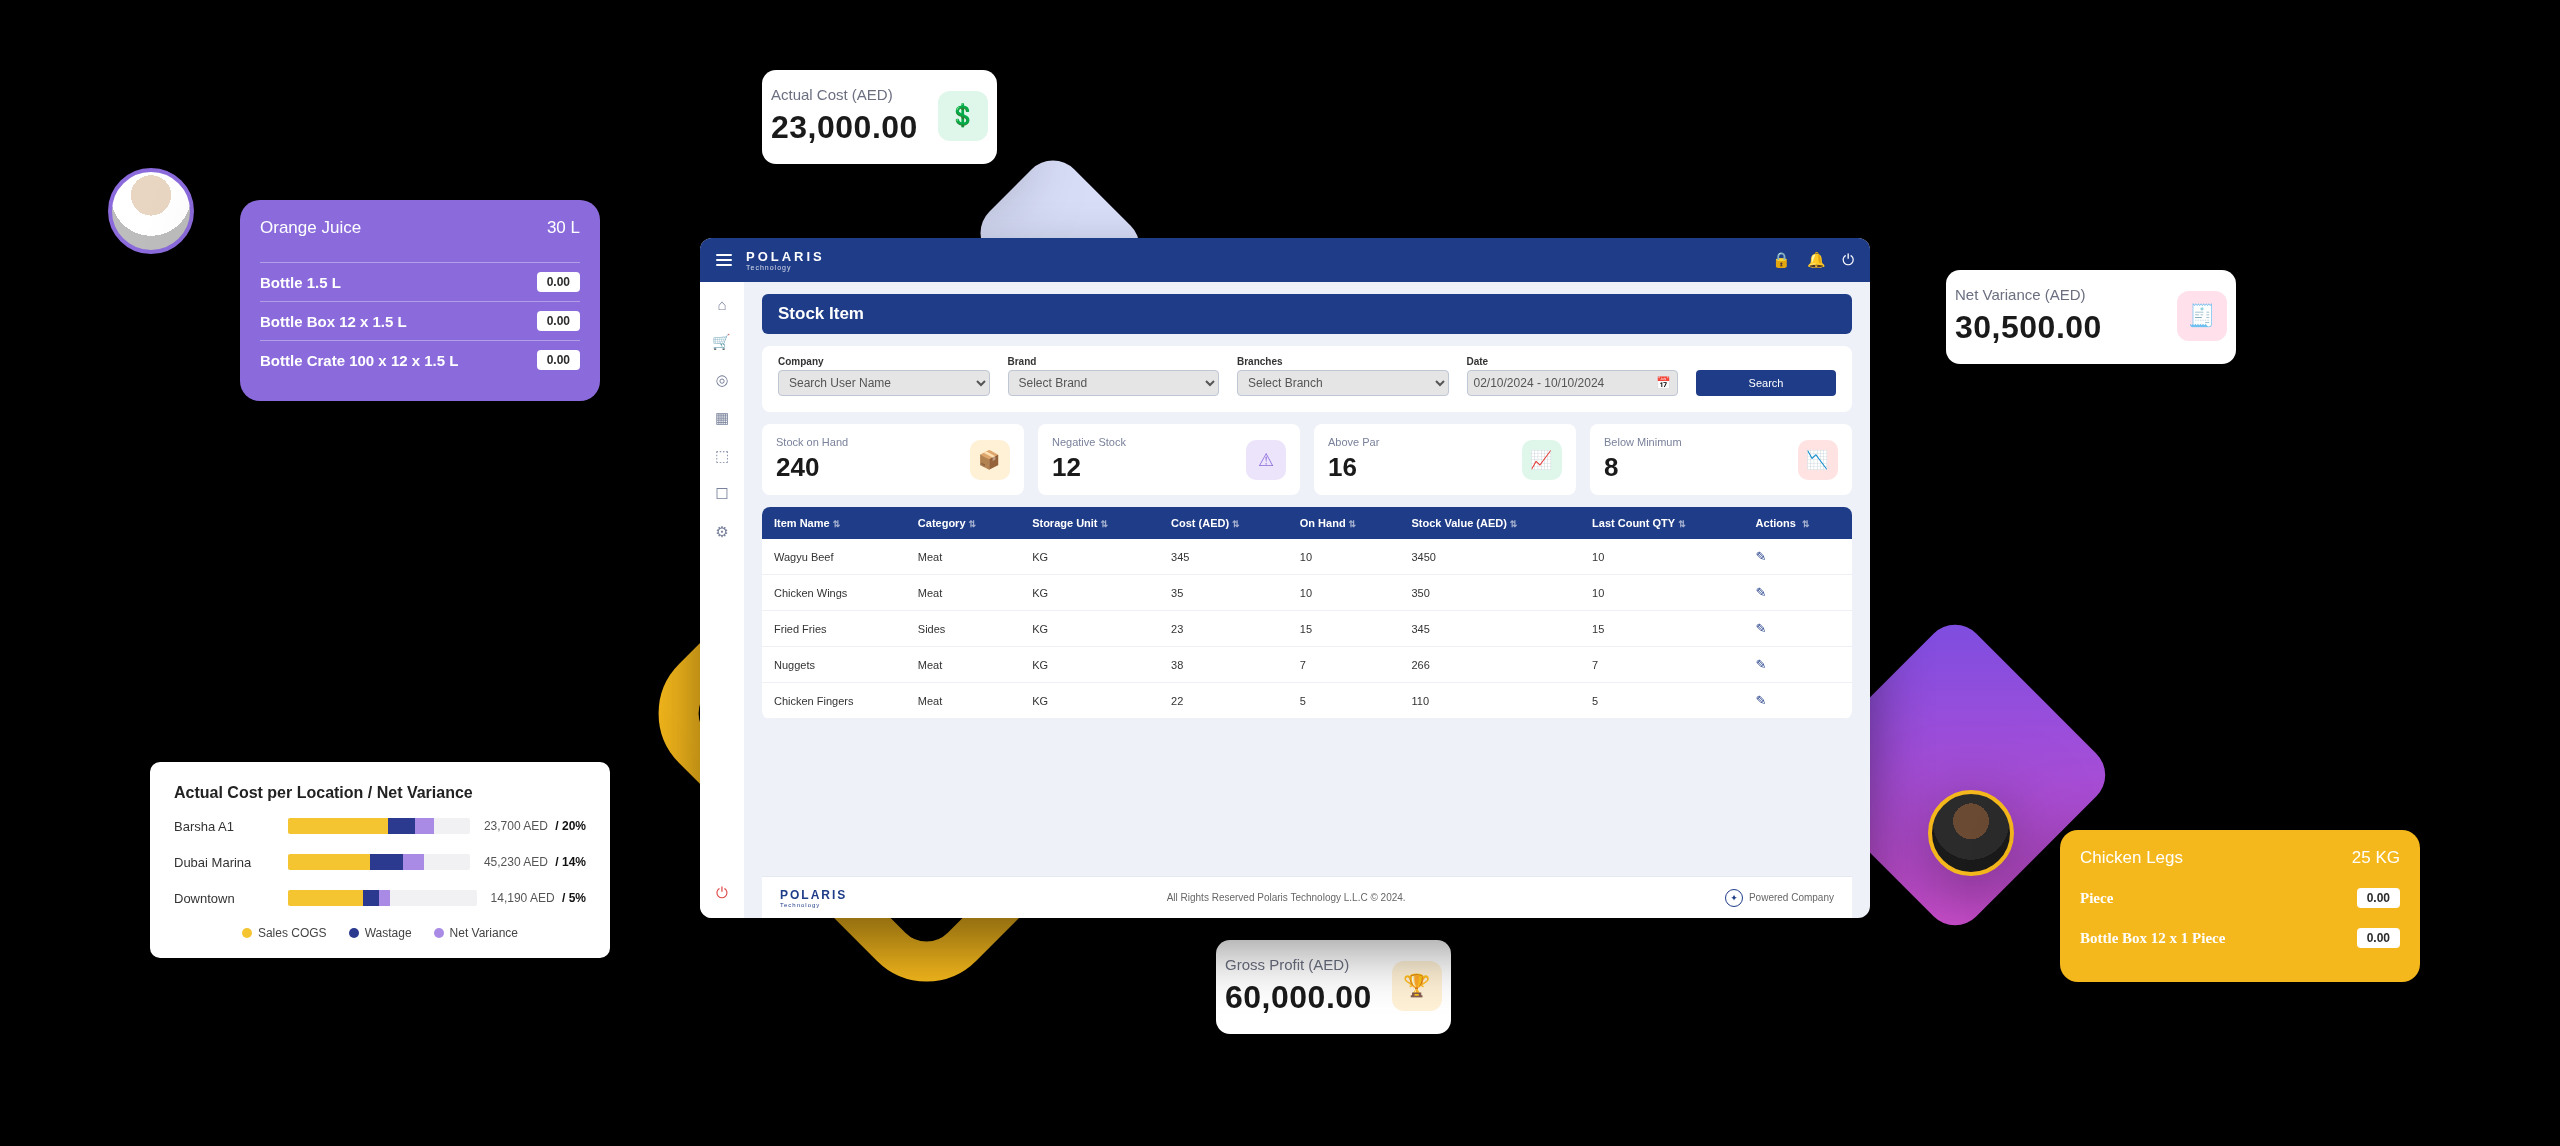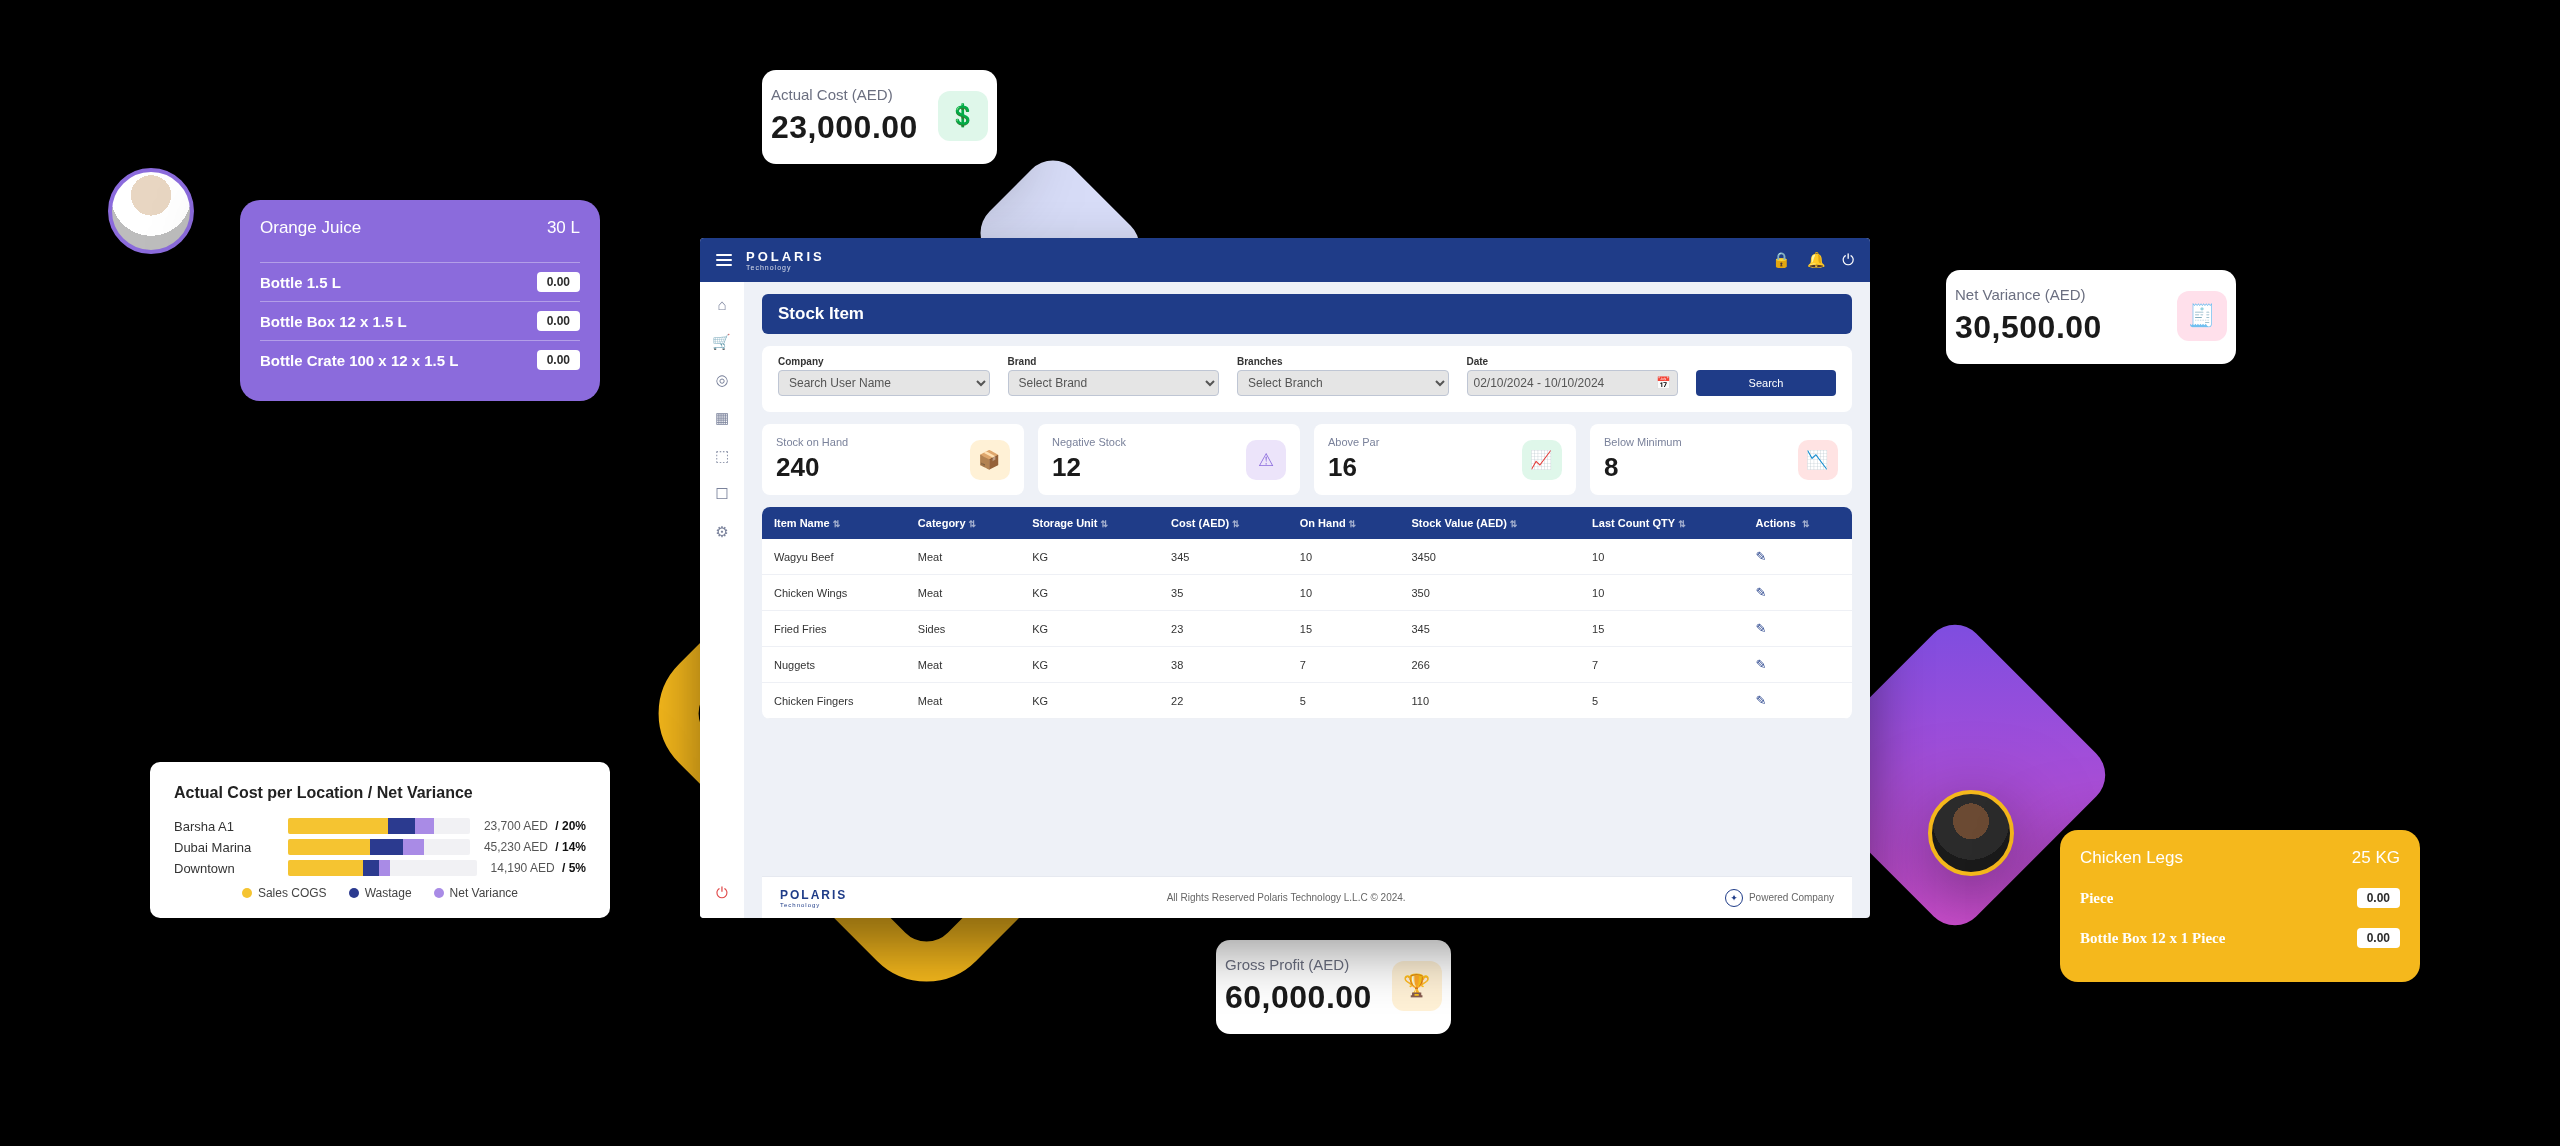--- a/index.html
+++ b/index.html
@@ -53,40 +53,40 @@
   .avatar{width:86px;height:86px;border-radius:50%;border:4px solid;background:#777 center/cover;}
   .av-purple{border-color:#8b6bdc;}
   .av-amber{border-color:#f5b81c;}
 
   
   .barcard{
     width:460px;background:#fff;border-radius:10px;padding:22px 24px 18px;
     color:#222;font-size:14px;
   }
   .barcard h4{font-size:16px;font-weight:700;margin-bottom:16px;}
-  .barrow{display:flex;align-items:center;gap:14px;margin-bottom:5px;}
+  .barrow{display:flex;align-items:center;gap:14px;margin-bottom:20px;}
   .barrow .loc{width:100px;font-size:13px;color:#333;}
   .barrow .bar{flex:1;height:16px;display:flex;border-radius:2px;overflow:hidden;background:#f1f1f4;}
   .barrow .seg1{background:#f5c431;}
   .barrow .seg2{background:#2b3a8f;}
   .barrow .seg3{background:#a98be6;}
   .barrow .num{font-size:12px;color:#555;white-space:nowrap;}
   .barrow .num b{color:#111;margin-left:4px;}
   .legend{display:flex;gap:22px;justify-content:center;margin-top:10px;font-size:12px;color:#444;}
   .legend span{display:flex;align-items:center;gap:6px;}
   .dot{width:10px;height:10px;border-radius:50%;}
   .d1{background:#f5c431;} .d2{background:#2b3a8f;} .d3{background:#a98be6;}
 
   
   .blob{position:absolute;border-radius:30px;z-index:0;}
 
   
   .app{
     position:absolute; left:700px; top:238px; width:1170px; height:680px;
-    background:#eef1f7; border-radius:4px; overflow:hidden;
+    background:#eef1f7; border-radius:12px; overflow:hidden;
     box-shadow:0 30px 60px rgba(0,0,0,.45);
     display:flex; flex-direction:column;
     z-index:2;
   }
   .topbar{height:44px;background:#1f3c88;color:#fff;display:flex;align-items:center;
     justify-content:space-between;padding:0 16px;}
   .topbar .left{display:flex;align-items:center;gap:14px;}
   .hamb{display:flex;flex-direction:column;gap:3px;cursor:pointer;}
   .hamb span{width:16px;height:2px;background:#fff;border-radius:1px;}
   .brand{font-weight:700;letter-spacing:3px;font-size:13px;}

